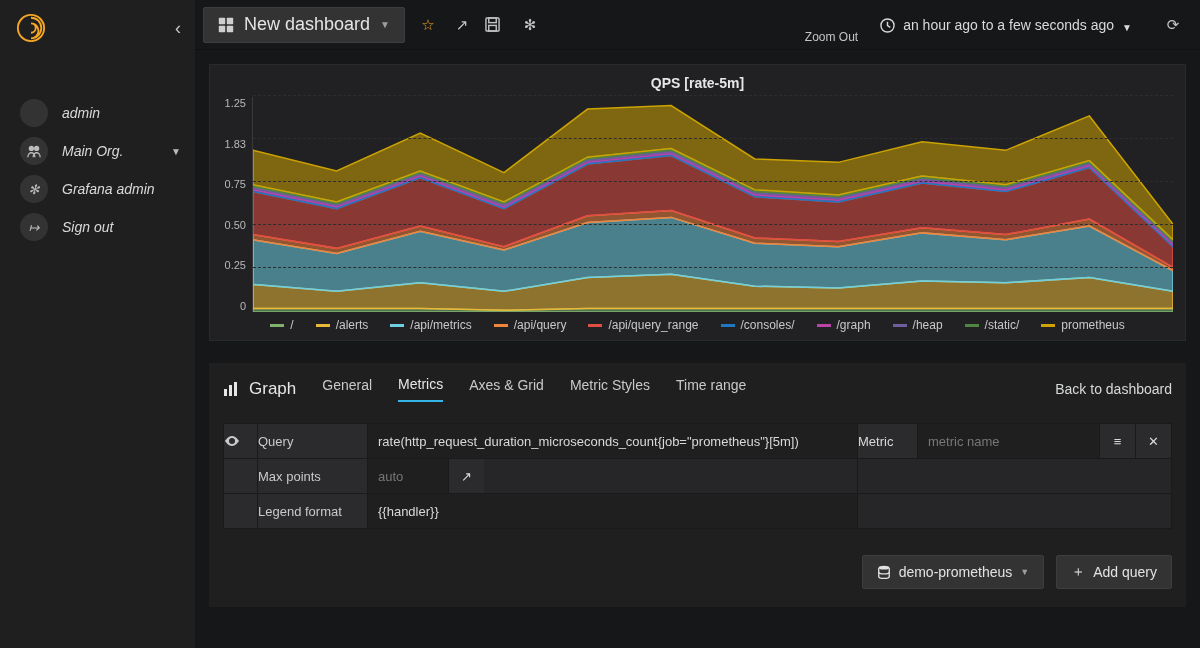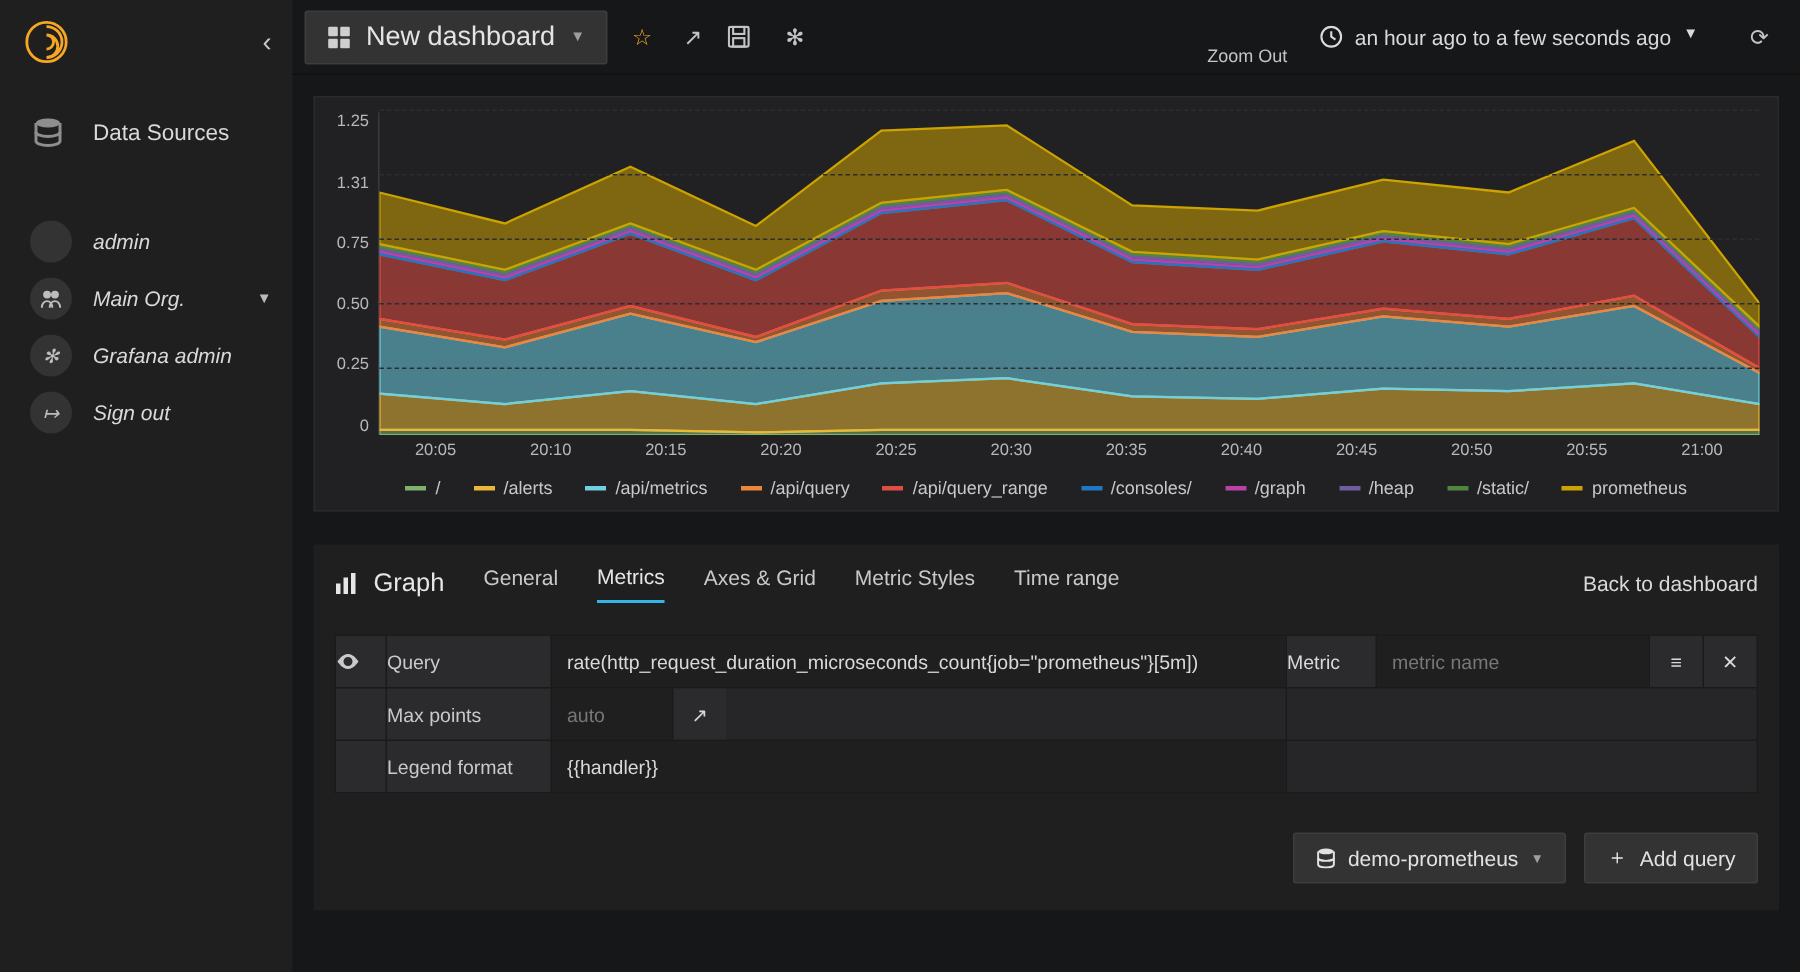--- a/index.html
+++ b/index.html
@@ -57,21 +57,21 @@
   .dash-btn {
     display: flex; align-items: center; gap: 10px;
     background: #333333; border: 1px solid #3d3d3d;
     height: 36px; padding: 0 14px; border-radius: 2px;
     font-size: 18px; color: #e4e4e4; cursor: pointer;
   }
   .dash-btn .drop { font-size: 10px; color: #9e9e9e; }
   .tb-icon { width: 22px; text-align: center; font-size: 15px; color: #c4c4c4; cursor: pointer; }
   .tb-spacer { flex: 1; }
   .zoom-out { font-size: 12px; color: #c4c4c4; cursor: pointer; margin-right: 10px; margin-top: 24px; }
-  .timerange { display: flex; align-items: flex-start; gap: 8px; font-size: 14px; color: #d8d9da; cursor: pointer; }
+  .timerange { display: flex; align-items: flex-end; gap: 8px; font-size: 14px; color: #d8d9da; cursor: pointer; }
   .refresh { margin-left: 18px; font-size: 15px; cursor: pointer; }
 
   
   .panel-wrap { padding: 14px 14px 0 14px; }
   .panel {
     background: #212124; border: 1px solid #292a2d;
     padding: 10px 12px 8px 12px;
   }
   .panel-title { text-align: center; font-size: 14px; font-weight: 600; color: #e6e6e6; margin-bottom: 6px; }
   .chart-box { position: relative; height: 215px; display: flex; }
@@ -121,30 +121,20 @@
       <span>
         <svg class="logo" viewBox="0 0 32 32">
           <circle cx="16" cy="16" r="14" fill="none" stroke="#f5a623" stroke-width="2"></circle>
           <path d="M16 5 a11 11 0 0 1 0 22 a8 8 0 0 0 0 -16 a5 5 0 0 1 0 10" fill="none" stroke="#f5a623" stroke-width="2"></path>
         </svg>
       </span>
       <span class="collapse-chevron">‹</span>
     </div>
 
     <div style="height:14px"></div>
-    <div class="nav-item">
-      <span class="nicon">
-        <svg width="20" height="20" viewBox="0 0 20 20" fill="#8e8e8e">
-          <ellipse cx="10" cy="4" rx="8" ry="3"></ellipse>
-          <path d="M2 4v6c0 1.7 3.6 3 8 3s8-1.3 8-3V4" fill="none" stroke="#8e8e8e" stroke-width="2"></path>
-          <path d="M2 10v6c0 1.7 3.6 3 8 3s8-1.3 8-3v-6" fill="none" stroke="#8e8e8e" stroke-width="2"></path>
-        </svg>
-      </span>
-      <span>Data Sources</span>
-    </div>
 
     <div class="nav-gap"></div>
     <div class="side-lower">
       <div class="side-row">
         <span class="circ avatar"></span>
         <span>admin</span>
       </div>
       <div class="side-row">
         <span class="circ">
           <svg width="14" height="14" viewBox="0 0 16 16" fill="#bdbdbd">
@@ -201,24 +191,25 @@
             </svg>
         </span>
         <span>an hour ago to a few seconds ago</span>
         <span style="font-size:10px">▼</span>
       </span>
       <span class="tb-icon refresh">⟳</span>
     </div>
 
     <div class="panel-wrap">
       <div class="panel">
+        <div class="panel-title">QPS [rate-5m]</div>
         <div class="chart-box">
           <div class="y-axis" id="y-axis">
               <div>1.25</div>
-              <div>1.31</div>
+              <div>1.83</div>
               <div>0.75</div>
               <div>0.50</div>
               <div>0.25</div>
               <div>0</div>
             </div>
           <div class="plot" id="plot">
               <div class="grid-h" style="bottom: 43px;"></div>
               <div class="grid-h" style="bottom: 86px;"></div>
               <div class="grid-h" style="bottom: 129px;"></div>
               <div class="grid-h" style="bottom: 172px;"></div>
@@ -230,34 +221,20 @@
                 <path d="M0 137.6 L83.63636363636364 151.36 L167.27272727272728 129 L250.90909090909088 149.64 L334.54545454545456 118.67999999999999 L418.1818181818182 113.51999999999998 L501.81818181818176 141.04 L585.4545454545455 144.48000000000002 L669.0909090909091 130.72 L752.7272727272727 137.60000000000002 L836.3636363636364 122.11999999999999 L920 170.28 L920 173.72 L836.3636363636364 129 L752.7272727272727 142.76 L669.0909090909091 135.88 L585.4545454545455 149.64 L501.81818181818176 146.2 L418.1818181818182 120.39999999999999 L334.54545454545456 125.55999999999999 L250.90909090909088 153.08 L167.27272727272728 134.16 L83.63636363636364 156.51999999999998 L0 142.76 Z" fill="#ef843c" fill-opacity="0.55" stroke="#ef843c" stroke-width="1.5"></path>
                 <path d="M0 94.6 L83.63636363636364 111.8 L167.27272727272728 80.84 L250.90909090909088 111.8 L334.54545454545456 67.07999999999998 L418.1818181818182 58.47999999999999 L501.81818181818176 99.75999999999999 L585.4545454545455 104.92 L669.0909090909091 86 L752.7272727272727 94.60000000000001 L836.3636363636364 70.51999999999998 L920 149.64 L920 170.28 L836.3636363636364 122.11999999999999 L752.7272727272727 137.60000000000002 L669.0909090909091 130.72 L585.4545454545455 144.48000000000002 L501.81818181818176 141.04 L418.1818181818182 113.51999999999998 L334.54545454545456 118.67999999999999 L250.90909090909088 149.64 L167.27272727272728 129 L83.63636363636364 151.36 L0 137.6 Z" fill="#e24d42" fill-opacity="0.55" stroke="#e24d42" stroke-width="1.5"></path>
                 <path d="M0 92.87999999999998 L83.63636363636364 110.08 L167.27272727272728 79.12 L250.90909090909088 110.08 L334.54545454545456 65.35999999999999 L418.1818181818182 56.75999999999999 L501.81818181818176 98.03999999999999 L585.4545454545455 103.2 L669.0909090909091 84.28 L752.7272727272727 92.88000000000001 L836.3636363636364 68.79999999999998 L920 147.92000000000002 L920 149.64 L836.3636363636364 70.51999999999998 L752.7272727272727 94.60000000000001 L669.0909090909091 86 L585.4545454545455 104.92 L501.81818181818176 99.75999999999999 L418.1818181818182 58.47999999999999 L334.54545454545456 67.07999999999998 L250.90909090909088 111.8 L167.27272727272728 80.84 L83.63636363636364 111.8 L0 94.6 Z" fill="#1f78c1" fill-opacity="0.55" stroke="#1f78c1" stroke-width="1.5"></path>
                 <path d="M0 91.15999999999998 L83.63636363636364 108.36 L167.27272727272728 77.4 L250.90909090909088 108.36 L334.54545454545456 63.639999999999986 L418.1818181818182 55.039999999999964 L501.81818181818176 96.32 L585.4545454545455 101.47999999999999 L669.0909090909091 82.56 L752.7272727272727 91.16000000000001 L836.3636363636364 67.07999999999998 L920 146.2 L920 147.92000000000002 L836.3636363636364 68.79999999999998 L752.7272727272727 92.88000000000001 L669.0909090909091 84.28 L585.4545454545455 103.2 L501.81818181818176 98.03999999999999 L418.1818181818182 56.75999999999999 L334.54545454545456 65.35999999999999 L250.90909090909088 110.08 L167.27272727272728 79.12 L83.63636363636364 110.08 L0 92.87999999999998 Z" fill="#ba43a9" fill-opacity="0.55" stroke="#ba43a9" stroke-width="1.5"></path>
                 <path d="M0 89.43999999999998 L83.63636363636364 106.64 L167.27272727272728 75.68 L250.90909090909088 106.64 L334.54545454545456 61.91999999999999 L418.1818181818182 53.319999999999965 L501.81818181818176 94.6 L585.4545454545455 99.75999999999999 L669.0909090909091 80.84 L752.7272727272727 89.44000000000001 L836.3636363636364 65.35999999999999 L920 144.48000000000002 L920 146.2 L836.3636363636364 67.07999999999998 L752.7272727272727 91.16000000000001 L669.0909090909091 82.56 L585.4545454545455 101.47999999999999 L501.81818181818176 96.32 L418.1818181818182 55.039999999999964 L334.54545454545456 63.639999999999986 L250.90909090909088 108.36 L167.27272727272728 77.4 L83.63636363636364 108.36 L0 91.15999999999998 Z" fill="#705da0" fill-opacity="0.55" stroke="#705da0" stroke-width="1.5"></path>
                 <path d="M0 87.71999999999998 L83.63636363636364 104.92 L167.27272727272728 73.96000000000001 L250.90909090909088 104.92 L334.54545454545456 60.19999999999999 L418.1818181818182 51.599999999999966 L501.81818181818176 92.87999999999998 L585.4545454545455 98.03999999999999 L669.0909090909091 79.12 L752.7272727272727 87.72000000000001 L836.3636363636364 63.639999999999986 L920 142.76 L920 144.48000000000002 L836.3636363636364 65.35999999999999 L752.7272727272727 89.44000000000001 L669.0909090909091 80.84 L585.4545454545455 99.75999999999999 L501.81818181818176 94.6 L418.1818181818182 53.319999999999965 L334.54545454545456 61.91999999999999 L250.90909090909088 106.64 L167.27272727272728 75.68 L83.63636363636364 106.64 L0 89.43999999999998 Z" fill="#508642" fill-opacity="0.55" stroke="#508642" stroke-width="1.5"></path>
                 <path d="M0 53.319999999999965 L83.63636363636364 73.96000000000001 L167.27272727272728 36.119999999999976 L250.90909090909088 75.68 L334.54545454545456 12.039999999999964 L418.1818181818182 8.599999999999966 L501.81818181818176 61.91999999999999 L585.4545454545455 65.35999999999999 L669.0909090909091 44.72 L752.7272727272727 53.31999999999999 L836.3636363636364 18.91999999999996 L920 127.27999999999999 L920 142.76 L836.3636363636364 63.639999999999986 L752.7272727272727 87.72000000000001 L669.0909090909091 79.12 L585.4545454545455 98.03999999999999 L501.81818181818176 92.87999999999998 L418.1818181818182 51.599999999999966 L334.54545454545456 60.19999999999999 L250.90909090909088 104.92 L167.27272727272728 73.96000000000001 L83.63636363636364 104.92 L0 87.71999999999998 Z" fill="#cca300" fill-opacity="0.55" stroke="#cca300" stroke-width="1.5"></path>
               </svg>
             </div>
         </div>
-        <div class="x-axis" id="x-axis">
-            <span>20:05</span>
-            <span>20:10</span>
-            <span>20:15</span>
-            <span>20:20</span>
-            <span>20:25</span>
-            <span>20:30</span>
-            <span>20:35</span>
-            <span>20:40</span>
-            <span>20:45</span>
-            <span>20:50</span>
-            <span>20:55</span>
-            <span>21:00</span>
-          </div>
         <div class="legend" id="legend">
             <span class="leg-item">
               <span class="swatch" style="background: rgb(126, 178, 109);"></span>
               <span>/</span>
             </span>
             <span class="leg-item">
               <span class="swatch" style="background: rgb(234, 184, 57);"></span>
               <span>/alerts</span>
             </span>
             <span class="leg-item">

